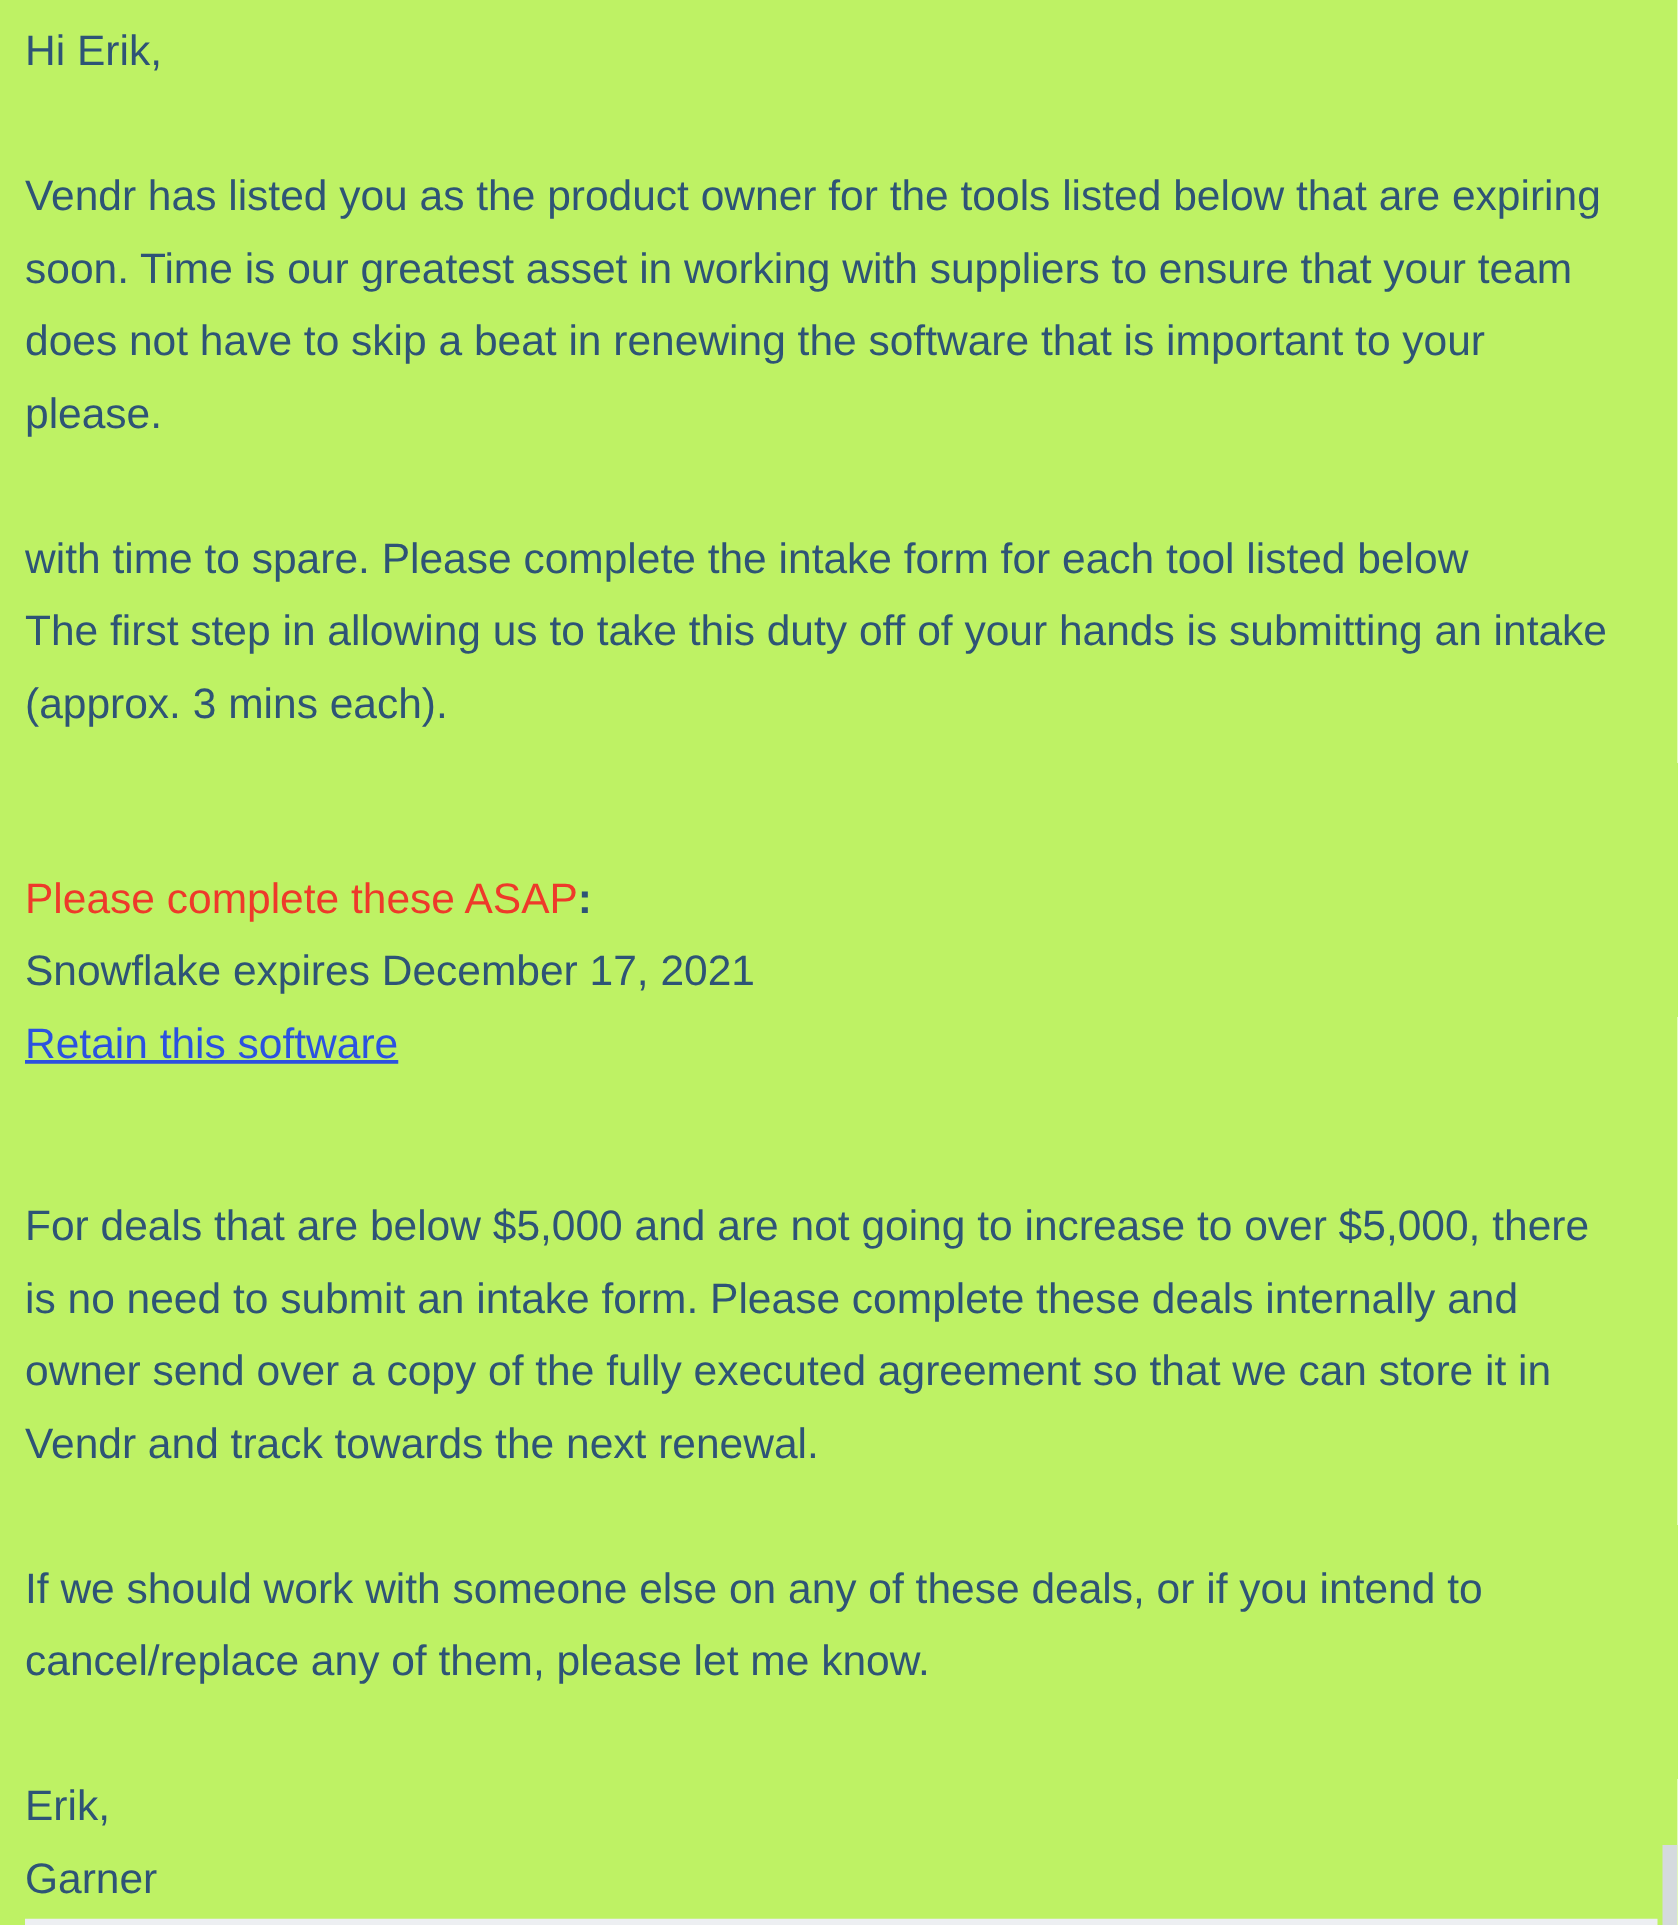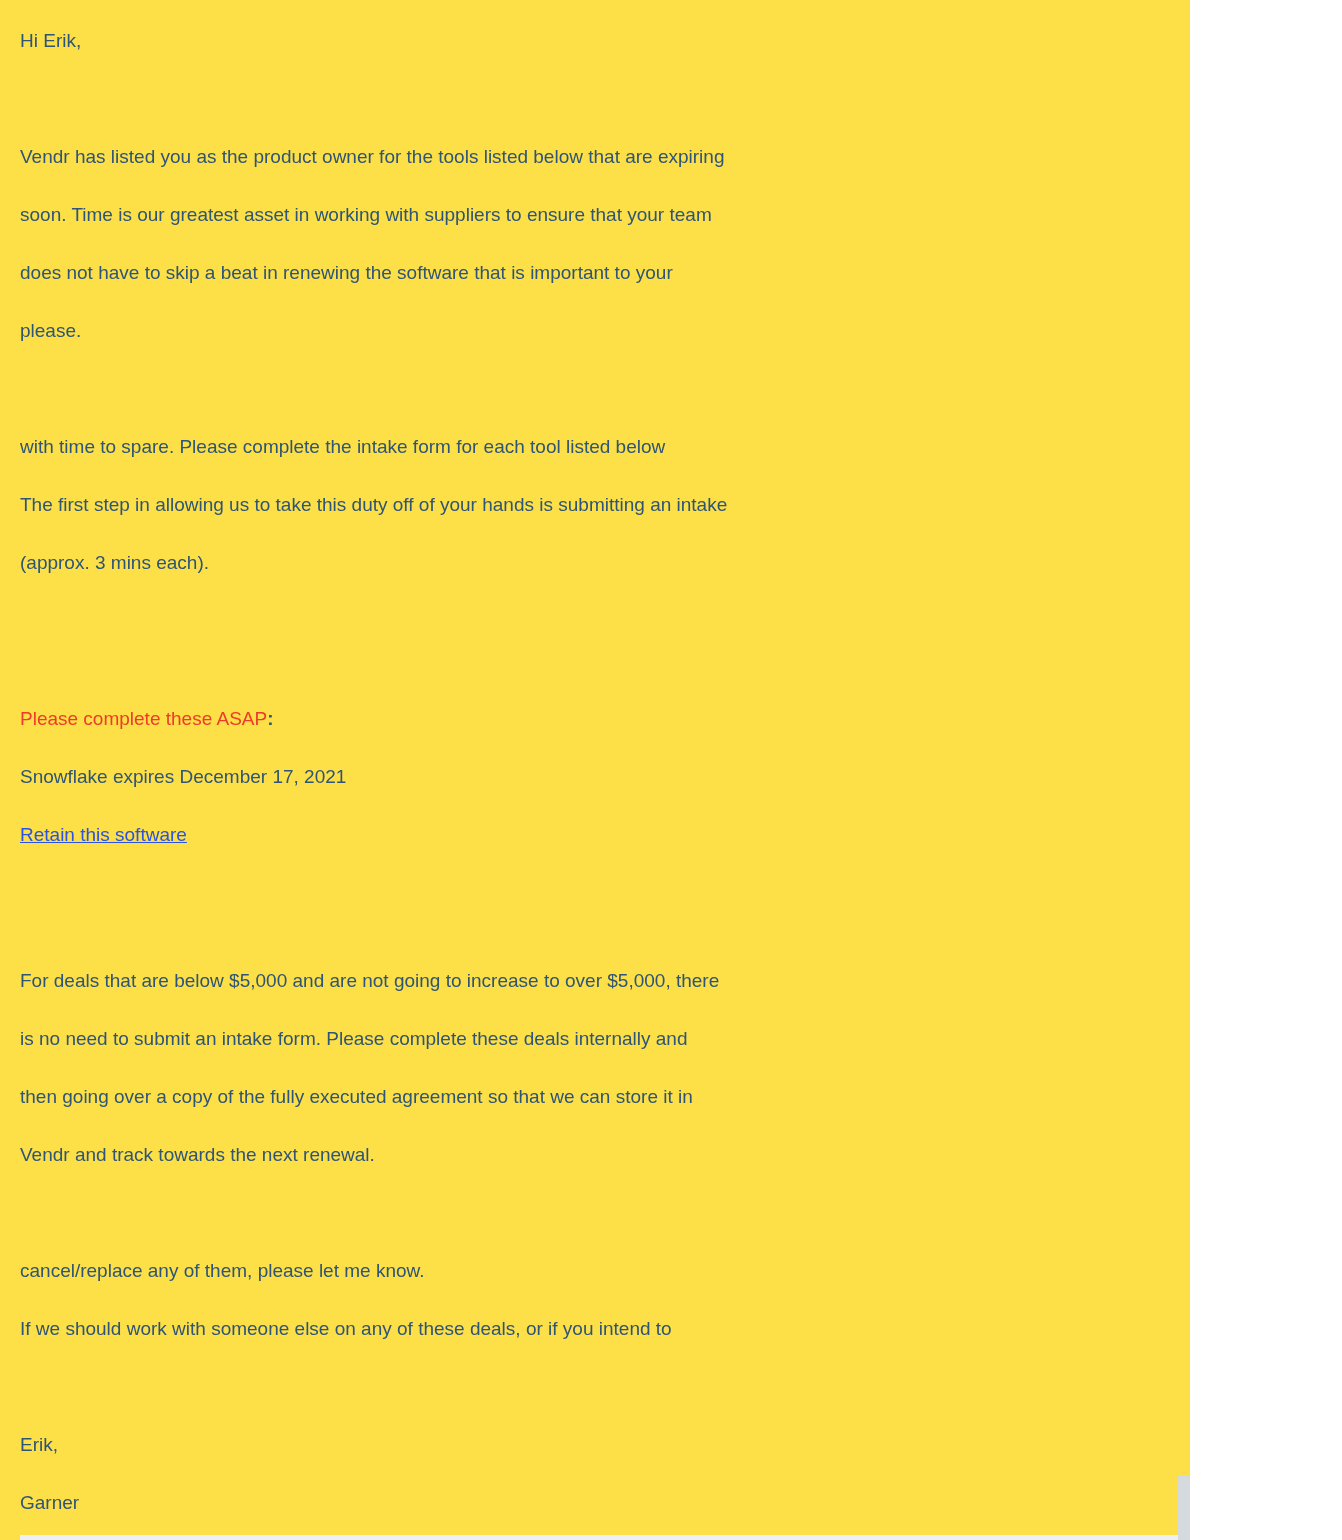--- a/index.html
+++ b/index.html
@@ -1,23 +1,23 @@
 <!DOCTYPE html>
 <html><head>
 <meta charset="utf-8">
 <style>
   html, body { margin: 0; padding: 0; background: #ffffff; }
   .screen {
     position: relative;
-    width: 1190px;
+    width: 1342px;
     height: 1540px;
-    background: #fde047;
+    background: #bef264;
     overflow: hidden;
     font-family: "Liberation Sans", sans-serif;
-    font-size: 19px;
+    font-size: 34px;
     color: #2e5476;
   }
   .email-body {
     padding: 12px 20px 0 20px;
   }
   .para { margin: 0 0 58px 0; }
   .para.tight { margin: 0; }
   .para.gap-xl { margin: 0 0 98px 0; }
   .para.gap-lg { margin: 0 0 88px 0; }
   .line {
@@ -86,27 +86,27 @@
       <span class="line">Snowflake expires December 17, 2021</span>
     </div>
 
     <div class="para gap-lg">
       <span class="line"><a class="retain-link" href="#">Retain this software</a></span>
     </div>
 
     <div class="para">
       <span class="line">For deals that are below $5,000 and are not going to increase to over $5,000, there</span>
       <span class="line">is no need to submit an intake form. Please complete these deals internally and</span>
-      <span class="line">then going over a copy of the fully executed agreement so that we can store it in</span>
+      <span class="line">owner send over a copy of the fully executed agreement so that we can store it in</span>
       <span class="line">Vendr and track towards the next renewal.</span>
     </div>
 
     <div class="para">
+      <span class="line">If we should work with someone else on any of these deals, or if you intend to</span>
       <span class="line">cancel/replace any of them, please let me know.</span>
-      <span class="line">If we should work with someone else on any of these deals, or if you intend to</span>
     </div>
 
     <div class="para tight">
       <span class="line">Erik,</span>
       <span class="line">Garner</span>
     </div>
 
   </div>
 
   <div class="bottom-strip"></div>

